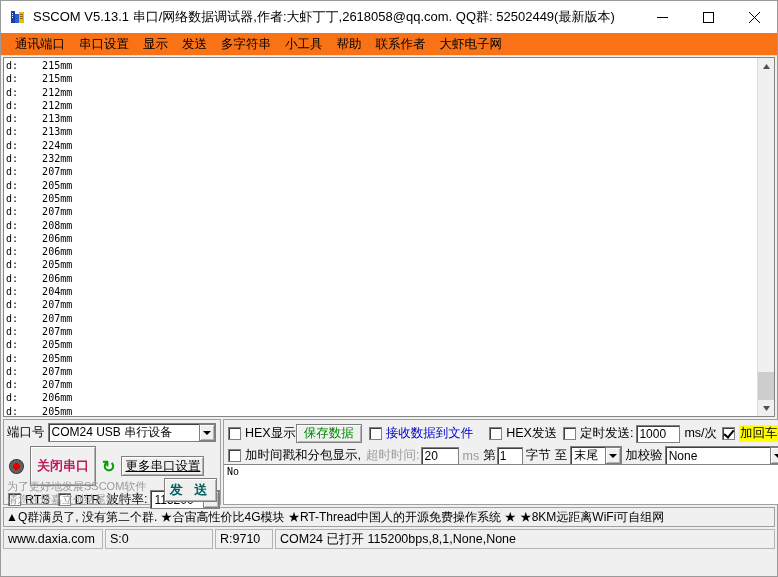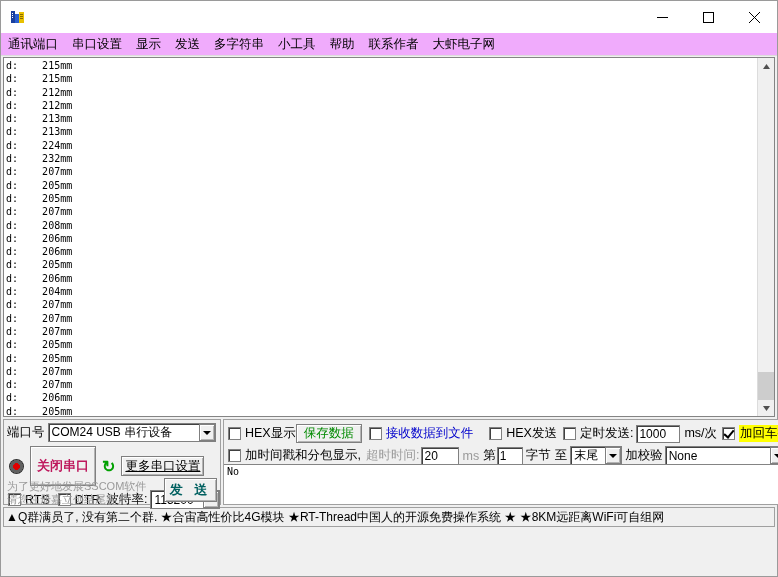--- a/index.html
+++ b/index.html
@@ -62,23 +62,24 @@
     align-items: center;
     justify-content: center;
     font-size: 13px;
     color: #000;
     cursor: default;
   }
 
   
   .menubar {
     height: 22px;
-    background: #f0abfc;
-    display: flex;
-    align-items: center;
+    background: #f97316;
+    display: flex;
+    align-items: center;
+    padding-left: 7px;
     flex: 0 0 auto;
     border-bottom: 1px solid #dcdcdc;
   }
   .menu-item {
     font-size: 12.5px;
     color: #000;
     padding: 2px 7px;
     cursor: default;
     white-space: nowrap;
   }
@@ -395,20 +396,21 @@
         <rect x="2" y="4" width="1" height="1" fill="#ffffff"></rect>
         <rect x="2" y="6" width="1" height="1" fill="#ffffff"></rect>
         <rect x="2" y="8" width="1" height="1" fill="#ffffff"></rect>
         <rect x="5" y="5" width="5" height="9" fill="#2a5fd0"></rect>
         <rect x="9" y="3" width="5" height="11" fill="#e8c000"></rect>
         <rect x="10" y="5" width="3" height="1" fill="#8a6a00"></rect>
         <rect x="10" y="7" width="3" height="1" fill="#8a6a00"></rect>
         <rect x="10" y="9" width="3" height="1" fill="#8a6a00"></rect>
       </svg>
     </div>
+    <div class="title-text">SSCOM V5.13.1 串口/网络数据调试器,作者:大虾丁丁,2618058@qq.com. QQ群: 52502449(最新版本)</div>
     <div class="win-buttons">
       <div class="win-btn">
         <svg width="11" height="11" viewBox="0 0 11 11">
             <line x1="0" y1="5.5" x2="11" y2="5.5" stroke="#000" stroke-width="1"></line>
           </svg>
       </div>
       <div class="win-btn">
         <svg width="11" height="11" viewBox="0 0 11 11">
             <rect x="0.5" y="0.5" width="10" height="10" fill="none" stroke="#000" stroke-width="1"></rect>
           </svg>
@@ -553,14 +555,20 @@
         <div class="sa-text">No</div>
 
       </div>
     </div>
   </div>
 
   <div class="adbar">
     <span>▲Q群满员了, 没有第二个群. ★合宙高性价比4G模块  ★RT-Thread中国人的开源免费操作系统  ★  ★8KM远距离WiFi可自组网</span>
   </div>
 
+  <div class="statusbar">
+    <div class="stat-cell stat-url">www.daxia.com</div>
+    <div class="stat-cell stat-s">S:0</div>
+    <div class="stat-cell stat-r">R:9710</div>
+    <div class="stat-cell stat-com">COM24 已打开  115200bps,8,1,None,None</div>
+  </div>
 
 </div>
 
 </body></html>

